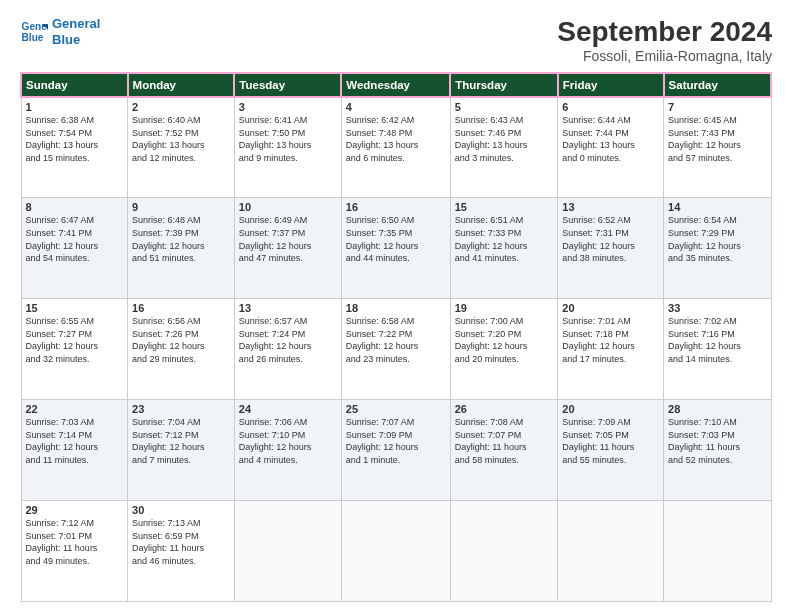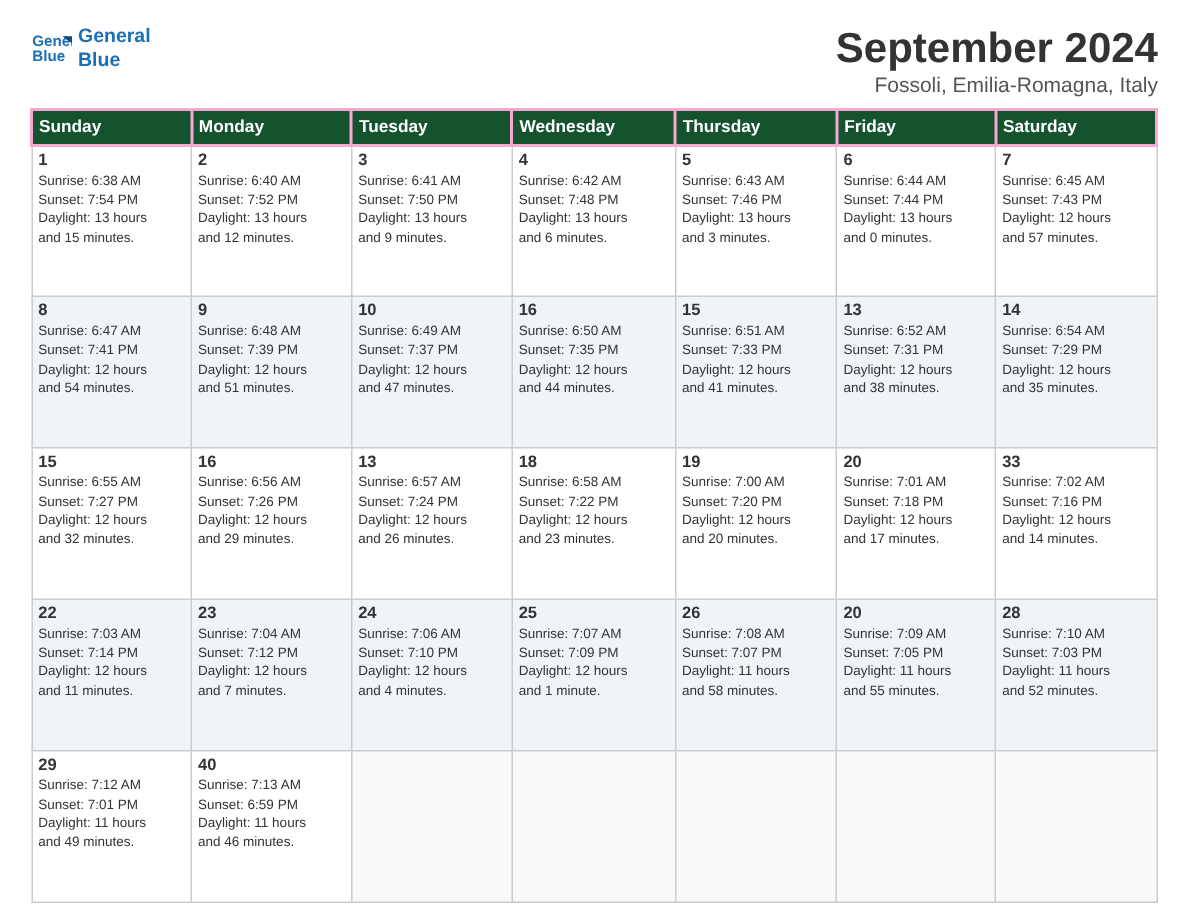--- a/index.html
+++ b/index.html
@@ -241,21 +241,21 @@
             <span class="day-num">28</span>
             <div class="day-info">Sunrise: 7:10 AM<br>Sunset: 7:03 PM<br>Daylight: 11 hours<br>and 52 minutes.</div>
           </td>
         </tr>
         <tr>
           <td>
             <span class="day-num">29</span>
             <div class="day-info">Sunrise: 7:12 AM<br>Sunset: 7:01 PM<br>Daylight: 11 hours<br>and 49 minutes.</div>
           </td>
           <td>
-            <span class="day-num">40</span>
+            <span class="day-num">30</span>
             <div class="day-info">Sunrise: 7:13 AM<br>Sunset: 6:59 PM<br>Daylight: 11 hours<br>and 46 minutes.</div>
           </td>
           <td class="empty"></td>
           <td class="empty"></td>
           <td class="empty"></td>
           <td class="empty"></td>
           <td class="empty"></td>
         </tr>
       </tbody>
   </table>

